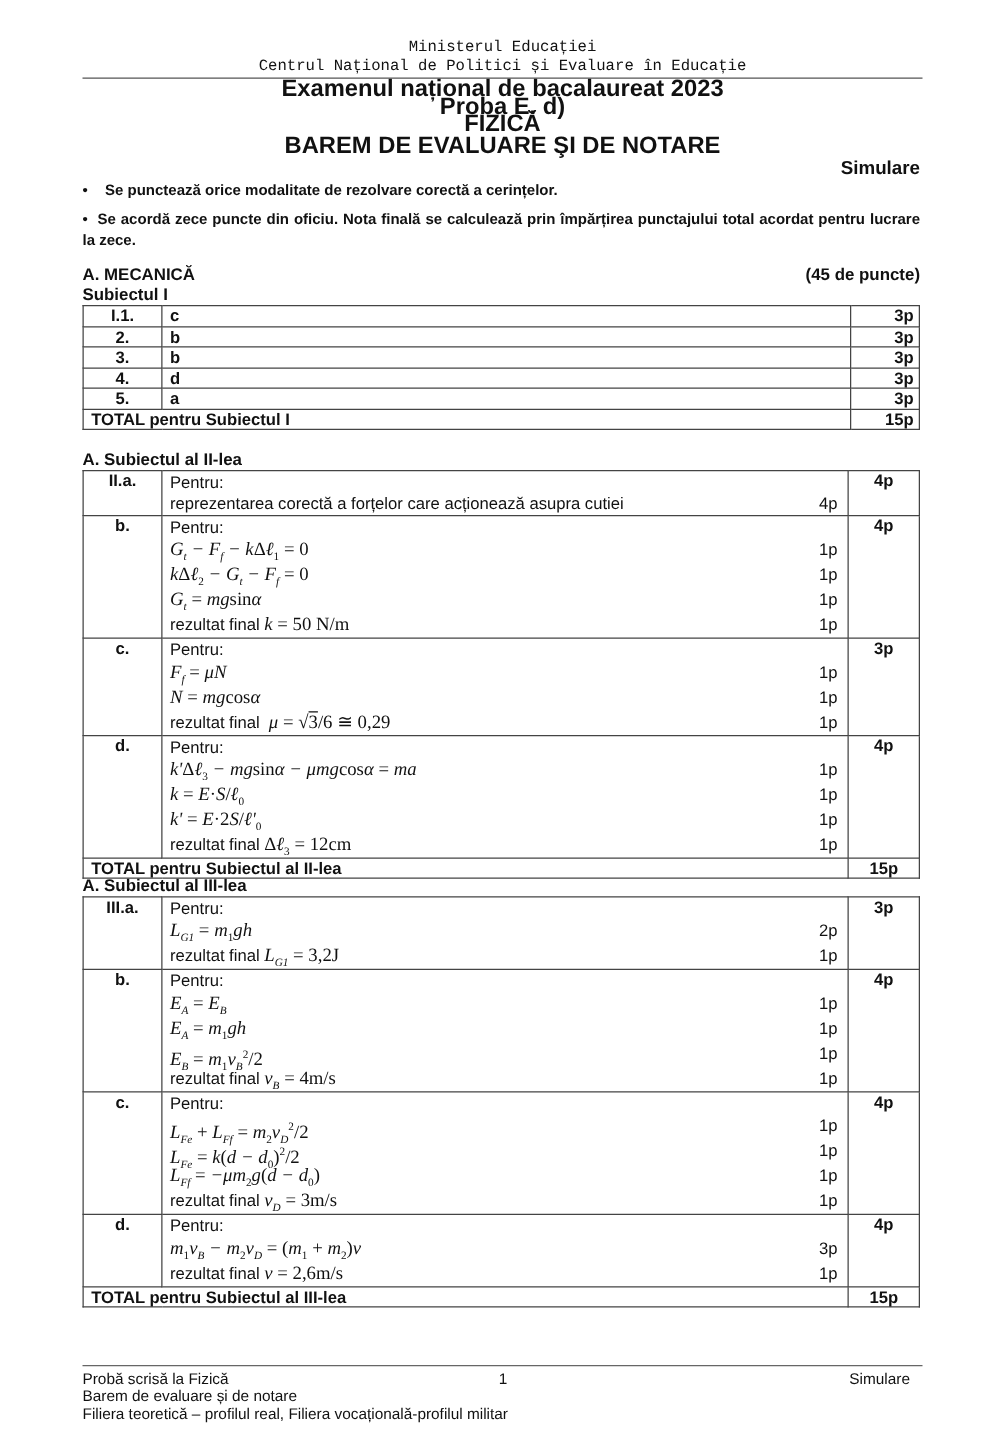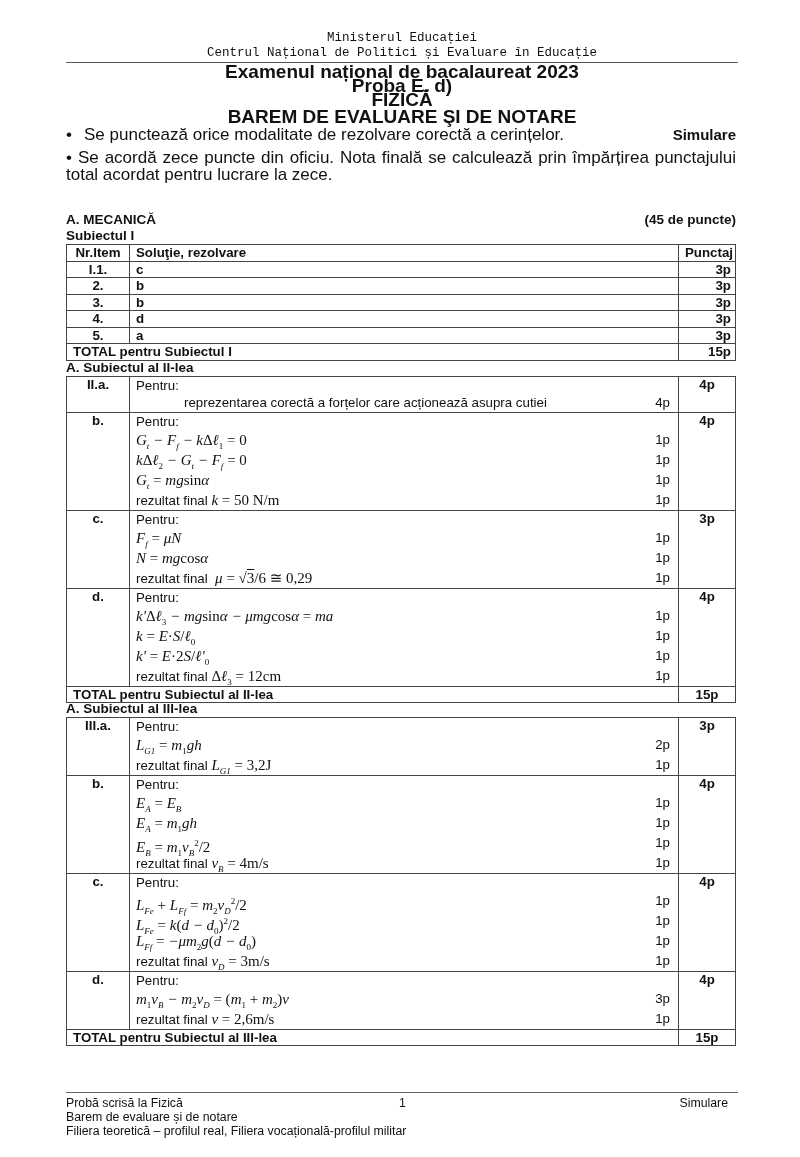--- a/index.html
+++ b/index.html
@@ -2,21 +2,21 @@
 <html><head>
 <meta charset="utf-8">
 <style>
   html, body { margin:0; padding:0; background:#ffffff; }
   body { width:800px; height:1157px; position:relative; font-family:"Liberation Sans", sans-serif; color:#111; overflow:hidden; }
   .hdr { position:absolute; left:66px; width:672px; text-align:center;font-family:Liberation Mono, monospace; }
   .hdr1 { top:31px; font-size:12.5px; line-height:15px; }
   .hdr-line { position:absolute; left:66px; top:62px; width:672px; border-top:1.2px solid #555; }
   .title { position:absolute; left:66px; width:672px; text-align:center; font-weight:bold; font-size:19px; line-height:14px; }
   .simulare { position:absolute; right:64px; top:126px; font-weight:bold; font-size:15px; }
-  .bullets { position:absolute; left:66px; top:126px; width:670px; font-weight:normal; font-size:17px; }
+  .bullets { position:absolute; left:66px; top:144px; width:670px; font-weight:bold; font-size:12px; }
   .bullets .b { line-height:17px; margin-bottom:6px; text-align:justify; }
   .bullets .b.last { margin-bottom:0; }
   .dot { display:inline-block; width:18px; }
   .sec { position:absolute; left:66px; width:670px; font-weight:bold; font-size:13.5px; line-height:15px; }
   .sec .r { position:absolute; right:0; top:0; }
   table { border-collapse:collapse; position:absolute; left:66px; width:670px; font-size:13.3px; }
   td { border:1.2px solid #444; padding:0 6px; vertical-align:top; }
   .t1 td { line-height:15.5px; font-weight:bold; }
   .c-item { width:50px; text-align:center; font-weight:bold; }
   .c-pts { width:44px; text-align:center; font-weight:bold; }
@@ -53,25 +53,20 @@
 </div>
 
 <div class="sec" style="top:212px;">
   <span>A. MECANICĂ</span>
   <span class="r">(45 de puncte)</span>
 </div>
 <div class="sec" style="top:228px;">Subiectul I</div>
 
 <table class="t1" style="top:244px;">
   <tbody>
-      <tr>
-    <td class="c-item">Nr.Item</td>
-    <td>Soluţie, rezolvare</td>
-    <td class="c-pts" style="text-align:right;padding-right:2px;">Punctaj</td>
-  </tr>
   <tr>
         <td class="c-item">I.1.</td>
         <td>c</td>
         <td class="c-pts">3p</td>
       </tr>
   <tr>
         <td class="c-item">2.</td>
         <td>b</td>
         <td class="c-pts">3p</td>
       </tr>
@@ -98,21 +93,21 @@
   </table>
 
 <div class="sec" style="top:360px;">A. Subiectul al II-lea</div>
 
 <table style="top:376px;">
   <tbody>
       <tr>
     <td class="c-item">II.a.</td>
     <td>
       <div class="sol-head">Pentru:</div>
-      <div class="sol-line" style="height:18px;line-height:18px;margin-left:48px;"><span>reprezentarea corectă a forțelor care acționează asupra cutiei</span><span class="p">4p</span></div>
+      <div class="sol-line" style="height:18px;line-height:18px;"><span>reprezentarea corectă a forțelor care acționează asupra cutiei</span><span class="p">4p</span></div>
     </td>
     <td class="c-pts">4p</td>
   </tr>
   <tr>
     <td class="c-item">b.</td>
     <td>
       <div class="sol-head">Pentru:</div>
       <div class="sol-line"><span class="math">G<sub>t</sub> − F<sub>f</sub> − k<span class="n">Δ</span>ℓ<sub class="n">1</sub> <span class="n">= 0</span></span><span class="p">1p</span></div>
       <div class="sol-line"><span class="math">k<span class="n">Δ</span>ℓ<sub class="n">2</sub> − G<sub>t</sub> − F<sub>f</sub> <span class="n">= 0</span></span><span class="p">1p</span></div>
       <div class="sol-line"><span class="math">G<sub>t</sub> <span class="n">=</span> mg<span class="n">sin</span>α</span><span class="p">1p</span></div>

